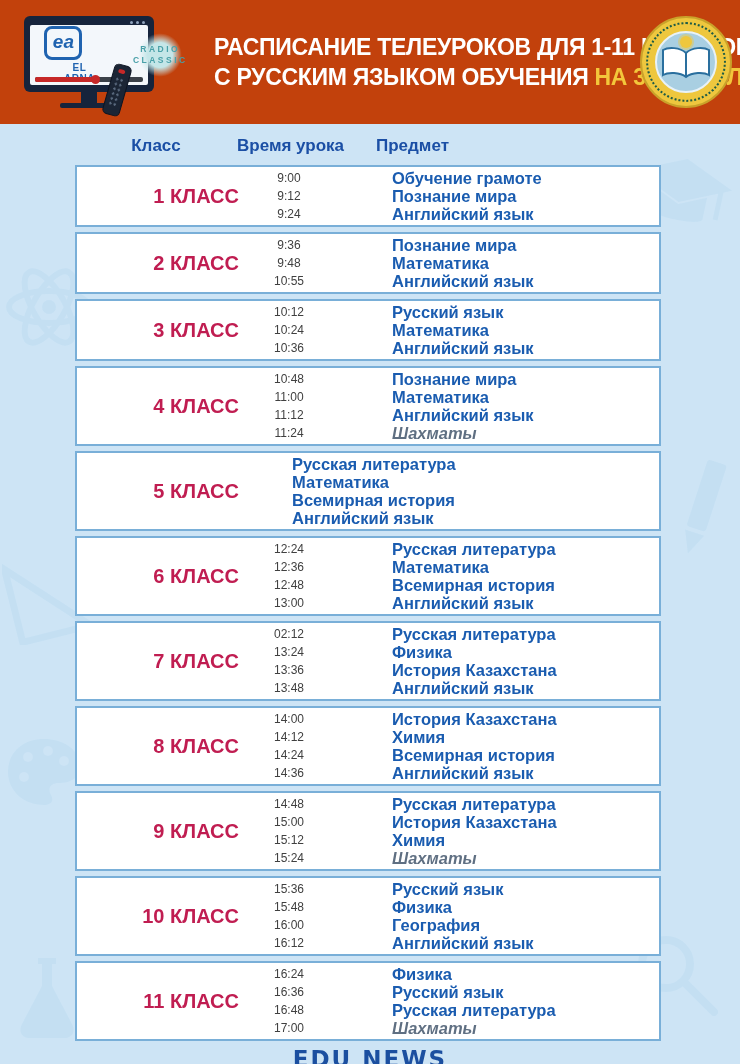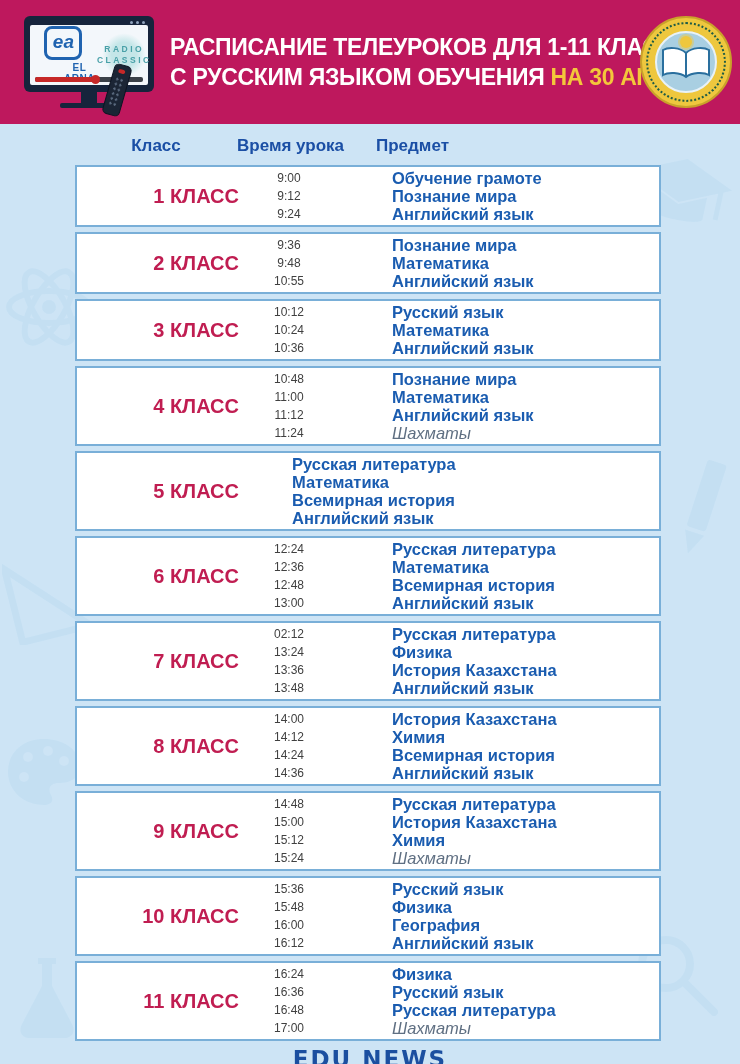--- a/index.html
+++ b/index.html
@@ -3,35 +3,35 @@
 <meta charset="utf-8">
 <style>
   html,body{margin:0;padding:0;}
   body{
     width:740px;height:1064px;overflow:hidden;position:relative;
     background:#cde4f5;
     font-family:"Liberation Sans",sans-serif;
   }
   
   header{
-    position:relative;z-index:3;height:124px;background:#be185d;
-    display:flex;align-items:center;
+    position:relative;z-index:3;height:124px;background:#c2410c;
+    display:flex;align-items:center;gap:44px;
   }
   .tv{position:relative;width:130px;height:96px;margin-left:24px;flex:0 0 auto;}
   .tv-body{position:absolute;left:0;right:0;top:2px;bottom:18px;background:#16243c;border-radius:6px;}
   .tv-dots{position:absolute;top:5px;right:9px;display:flex;gap:3px;}
   .tv-dots i{width:3px;height:3px;border-radius:50%;background:#8fa3bd;}
   .tv-screen{position:absolute;left:6px;right:6px;top:11px;bottom:25px;background:#f3f7fb;border-radius:2px;
     display:flex;align-items:center;justify-content:space-around;padding:2px;}
   .ea-wrap{text-align:center;}
   .ea-box{width:32px;height:28px;margin:0 auto;border:3px solid #1f63b0;border-radius:8px;
     color:#1f63b0;font-weight:bold;font-style:italic;font-size:19px;line-height:26px;text-align:center;}
   .ea-name{font-size:10px;font-weight:bold;color:#1f63b0;letter-spacing:.5px;margin-top:2px;margin-left:32px;}
   .radio-wrap{position:relative;text-align:center;color:#49a0a8;font-size:8.5px;font-weight:bold;
-    letter-spacing:2.5px;line-height:11px;padding:4px 2px;}
+    letter-spacing:2.5px;line-height:11px;padding:4px 2px;margin-left:36px;}
   .radio-flower{position:absolute;left:50%;top:50%;width:44px;height:44px;transform:translate(-50%,-50%);
     background:radial-gradient(circle,#c4e6e8 0 40%,rgba(196,230,232,0) 70%);border-radius:50%;}
   .radio-wrap span{position:relative;display:block;}
   .tv-progress{position:absolute;left:5px;right:5px;bottom:3px;height:5px;background:#3b4149;border-radius:2px;}
   .tv-progress .fill{position:absolute;left:0;top:0;bottom:0;width:54%;background:#c62828;border-radius:2px;}
   .tv-progress .knob{position:absolute;left:52%;top:-2px;width:9px;height:9px;border-radius:50%;background:#c62828;}
   .tv-stand{position:absolute;left:50%;bottom:7px;transform:translateX(-50%);width:16px;height:11px;background:#16243c;}
   .tv-base{position:absolute;left:50%;bottom:2px;transform:translateX(-50%);width:58px;height:5px;background:#16243c;border-radius:2px;}
   .remote{position:absolute;right:28px;bottom:-6px;width:16px;height:50px;background:#1b2535;
     border:1px solid #0c1422;border-radius:5px;transform:rotate(16deg);}
@@ -55,21 +55,21 @@
     font-weight:bold;color:#1b4fa5;font-size:17px;margin:4px 0 9px;}
   .col-headers .c1{text-align:center;}
   .col-headers .c2{text-align:center;white-space:nowrap;}
   .col-headers .c3{padding-left:39px;}
   .card{display:grid;grid-template-columns:162px 100px 1fr;align-items:center;
     background:#ffffff;border:2px solid #79afd8;margin-bottom:5px;padding:2px 0;}
   .class-cell{text-align:right;color:#c01d51;font-weight:bold;font-size:20px;}
   .times div{text-align:center;color:#404040;font-size:12px;line-height:18px;}
   .subjects{padding-left:53px;}
   .subjects div{color:#1a5cb0;font-weight:bold;font-size:16.5px;line-height:18px;white-space:nowrap;}
-  .subjects div.chess{color:#5f6f82;font-weight:normal;font-style:italic;}
+  .subjects div.chess{color:#5f6f82;font-weight:bold;font-style:italic;}
   footer{position:relative;z-index:2;text-align:center;margin-top:5px;}
   .edu{display:inline-block;color:#1b4fa0;font-weight:bold;font-size:23px;letter-spacing:2px;
     font-family:"DejaVu Sans",sans-serif;}
   
   .wm{position:absolute;z-index:1;opacity:.55;}
 </style>
 </head>
 <body>
 
 <svg class="wm" style="right:6px;top:150px" width="110" height="100" viewBox="0 0 110 100">

